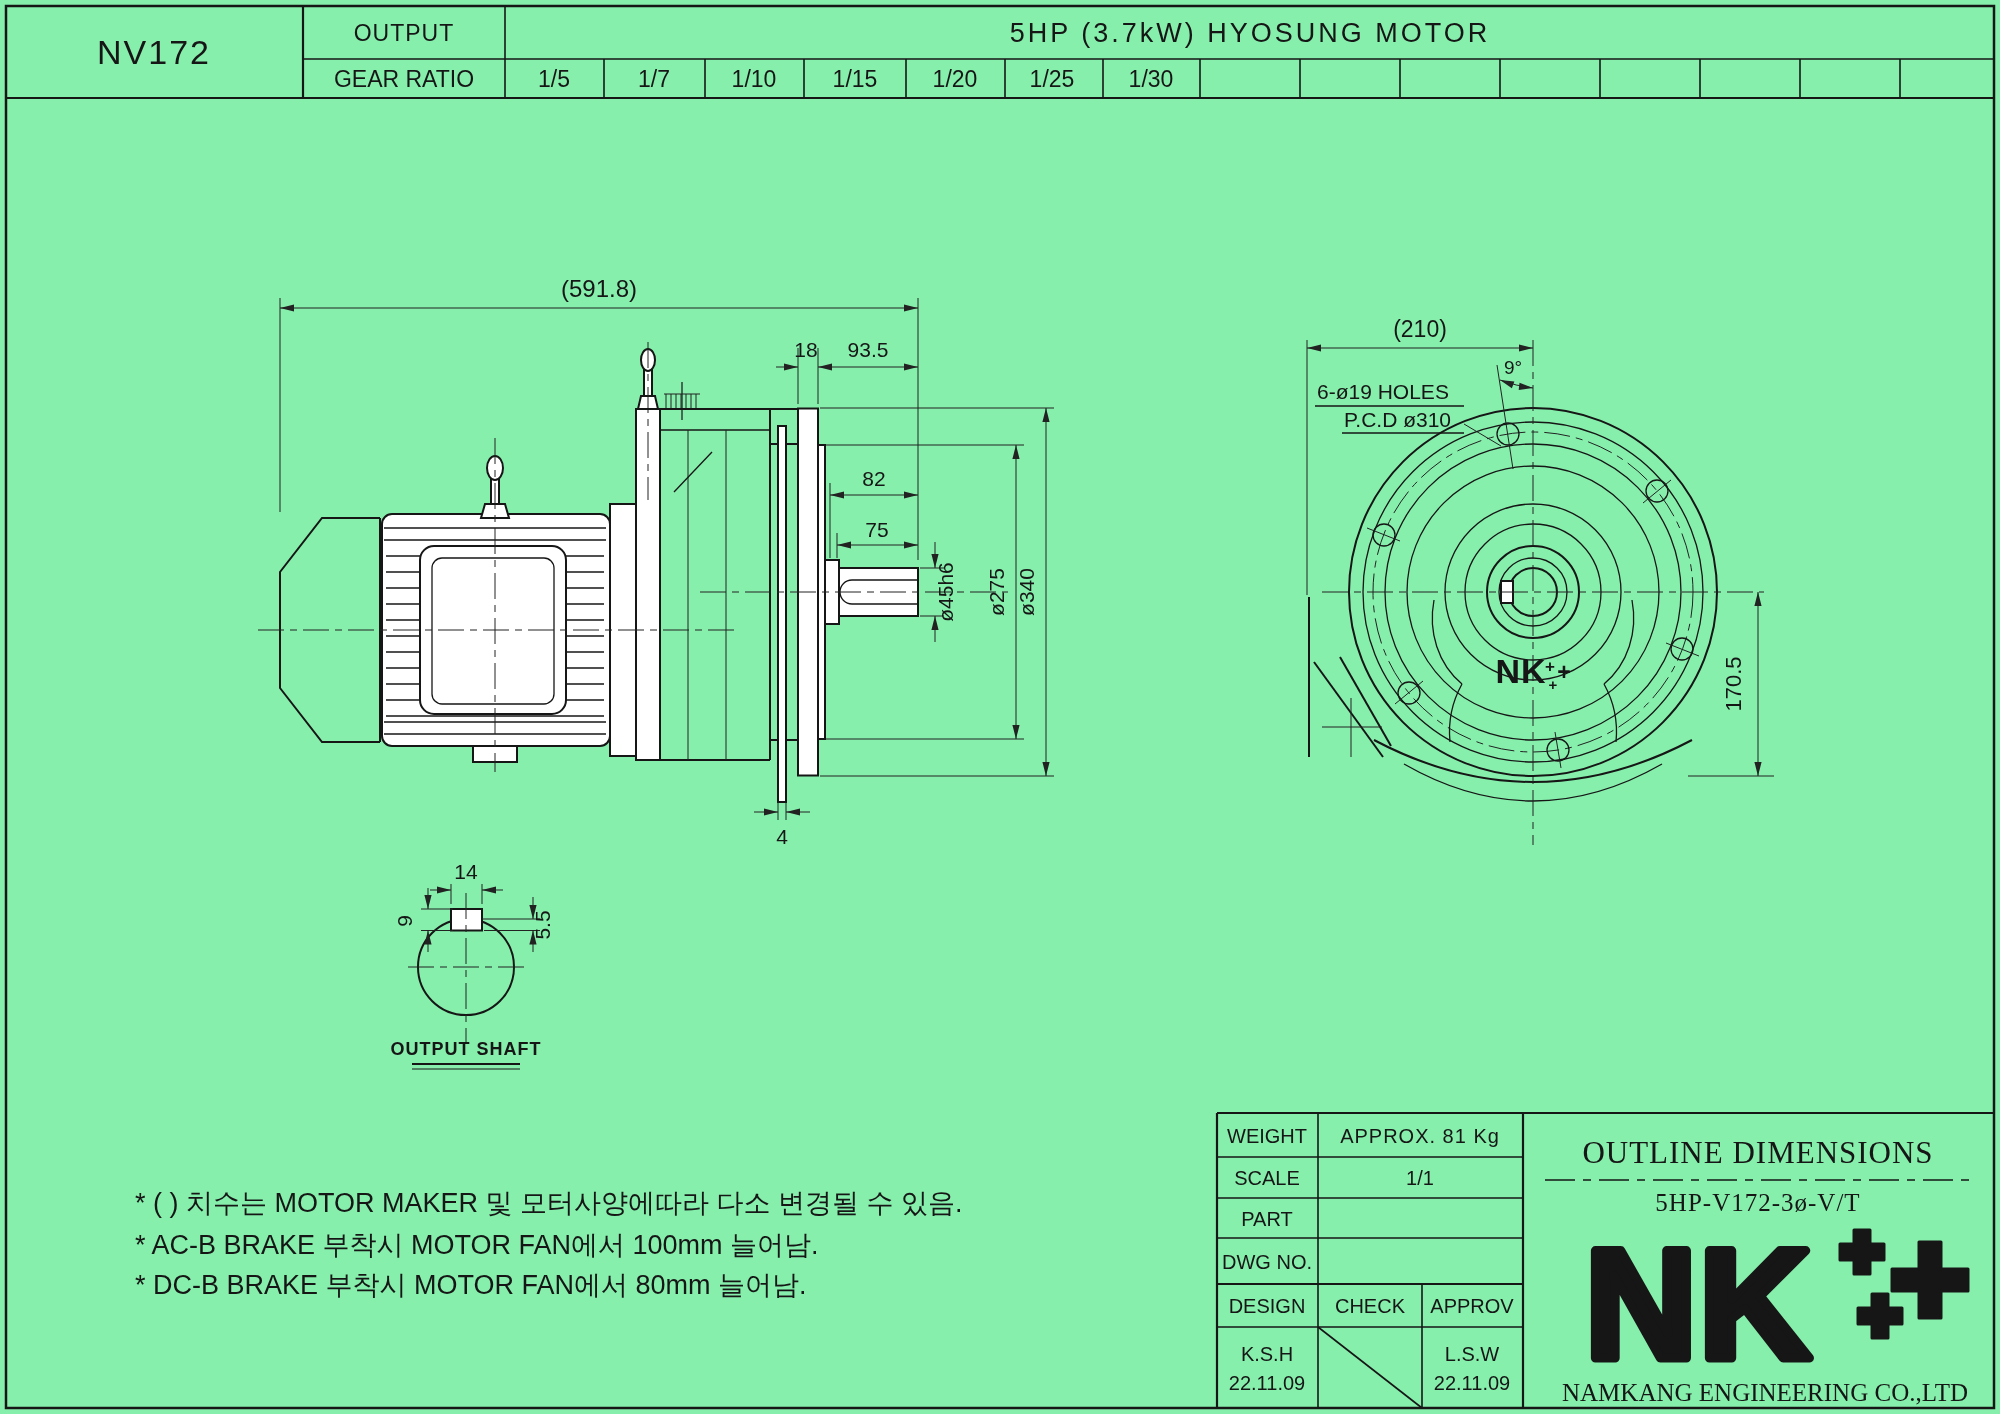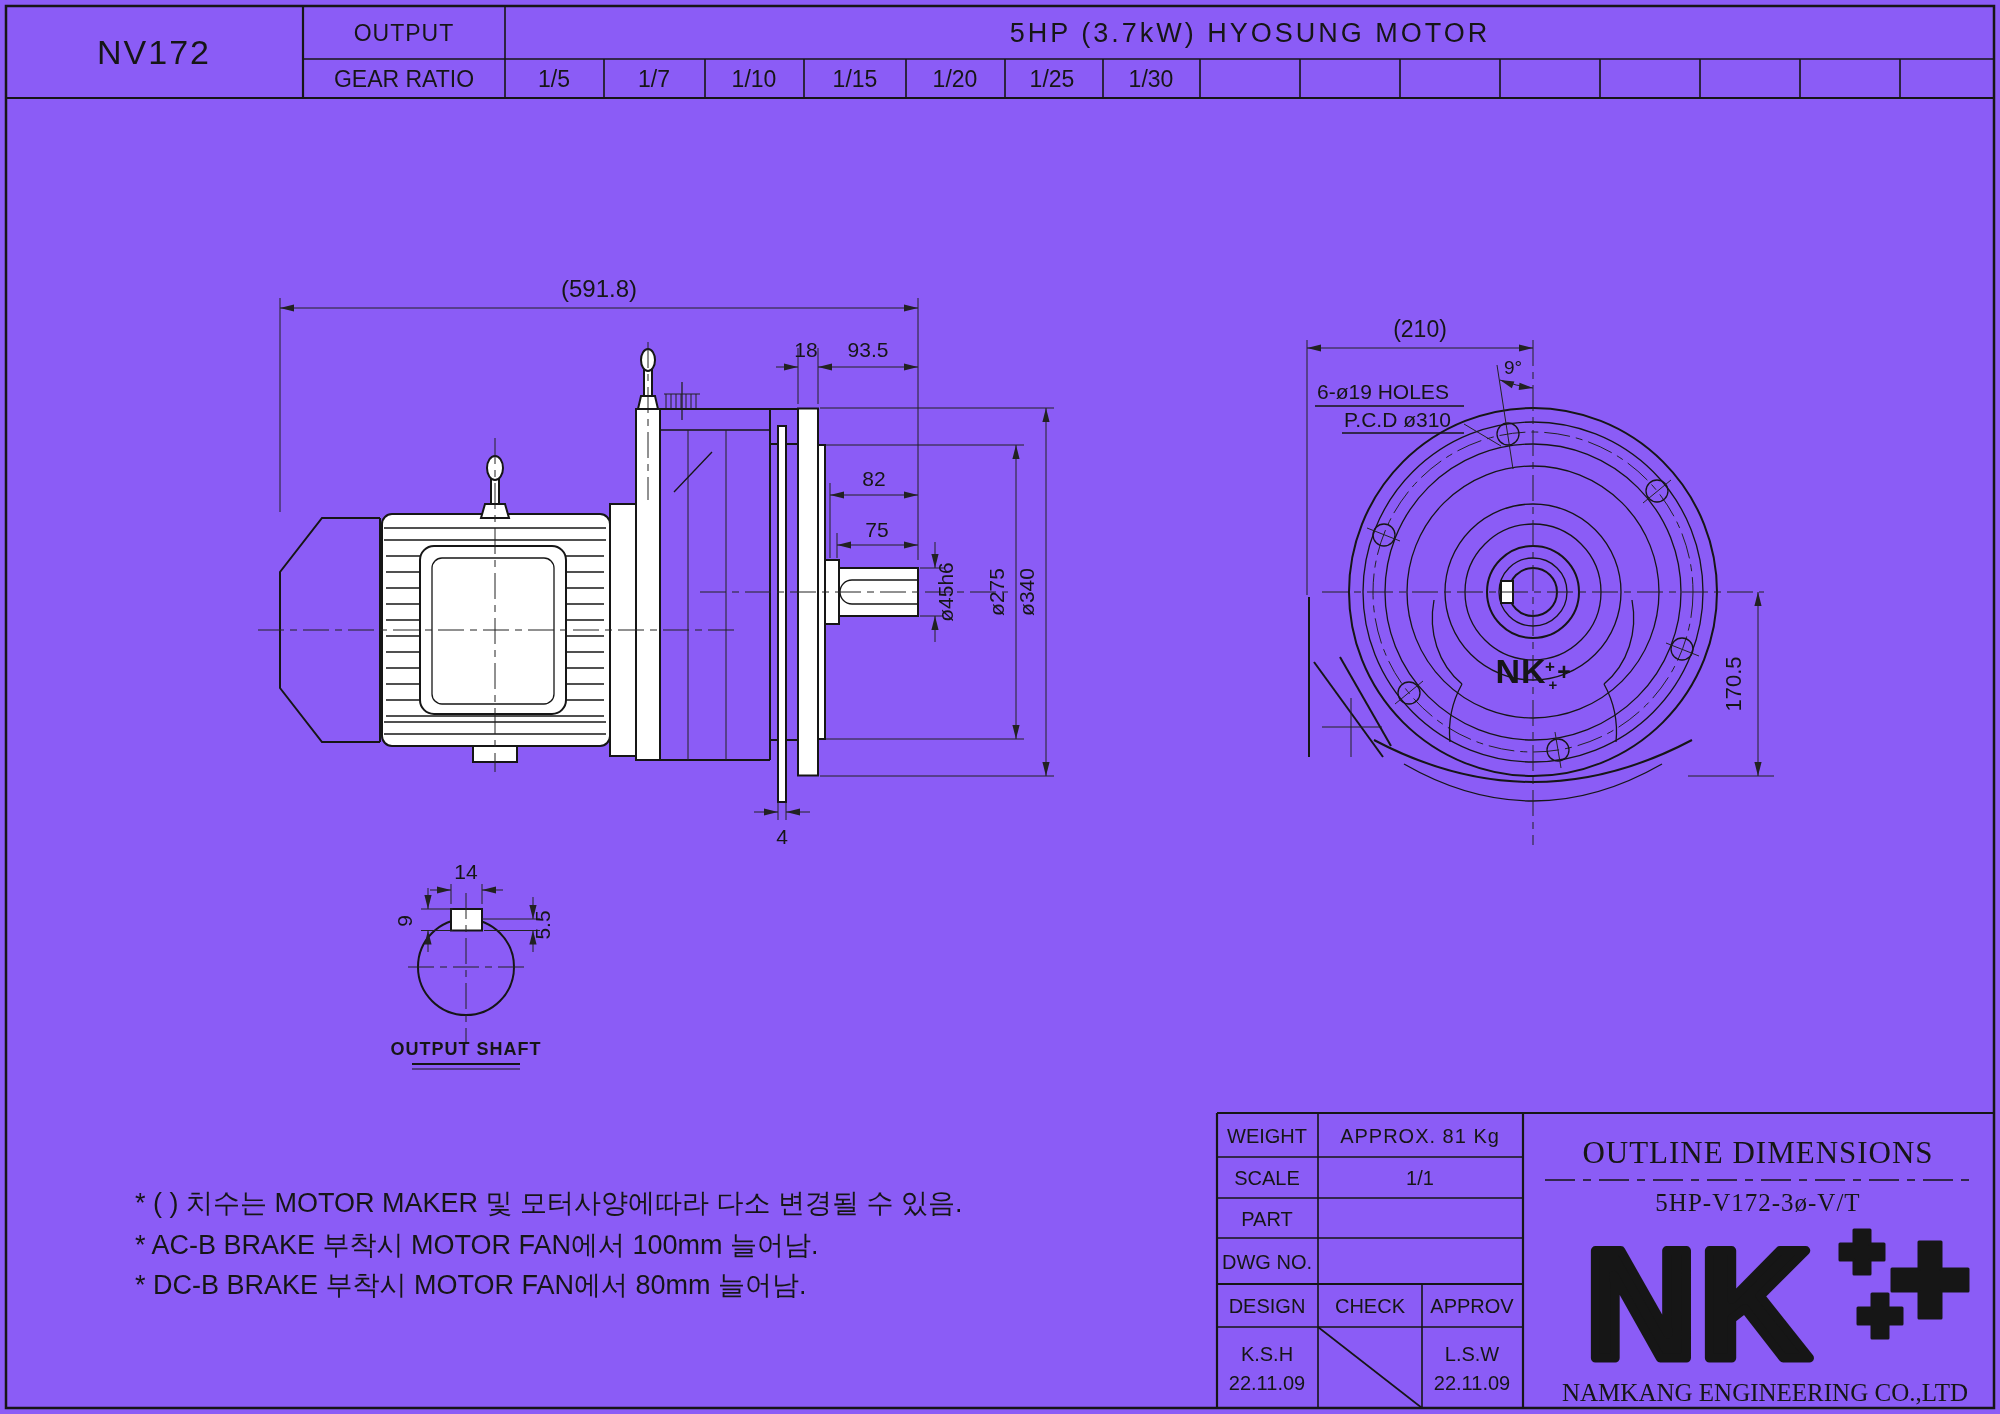--- a/index.html
+++ b/index.html
@@ -1,16 +1,16 @@
 <!DOCTYPE html>
 <html><head>
 <meta charset="utf-8">
 <style>
   html,body{margin:0;padding:0;background:#ffffff;}
-  .page{position:relative;width:2000px;height:1414px;background:#8b5cf6;overflow:hidden;}
+  .page{position:relative;width:2000px;height:1414px;background:#86efac;overflow:hidden;}
   svg{display:block;}
   svg text{font-family:"Liberation Sans",sans-serif;fill:#161616;}
   svg text.ser{font-family:"Liberation Serif",serif;}
   .ol{stroke:#161616;stroke-width:2;fill:none;}
   .olw{stroke:#161616;stroke-width:2;fill:#fff;}
   .th{stroke:#161616;stroke-width:1.3;fill:none;}
   .hair{stroke:#222;stroke-width:1;fill:none;}
   .dim{stroke:#222;stroke-width:1;fill:none;}
   .cl{stroke:#222;stroke-width:1;fill:none;stroke-dasharray:26 6 7 6;}
   .tb{stroke:#161616;stroke-width:1.6;fill:none;}

